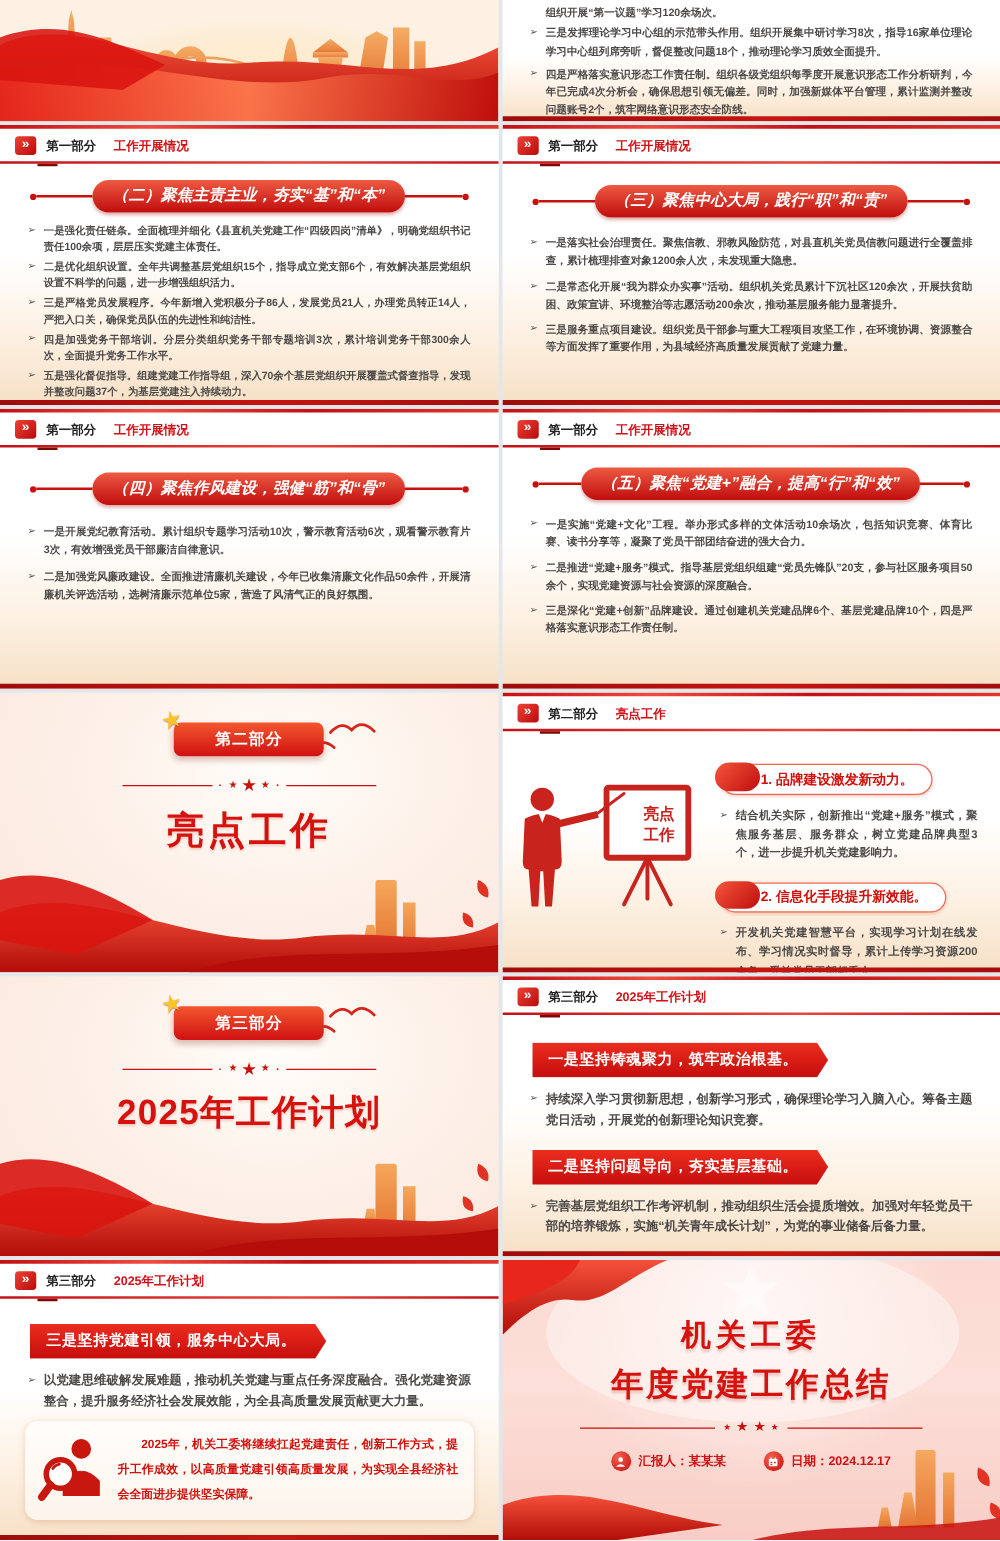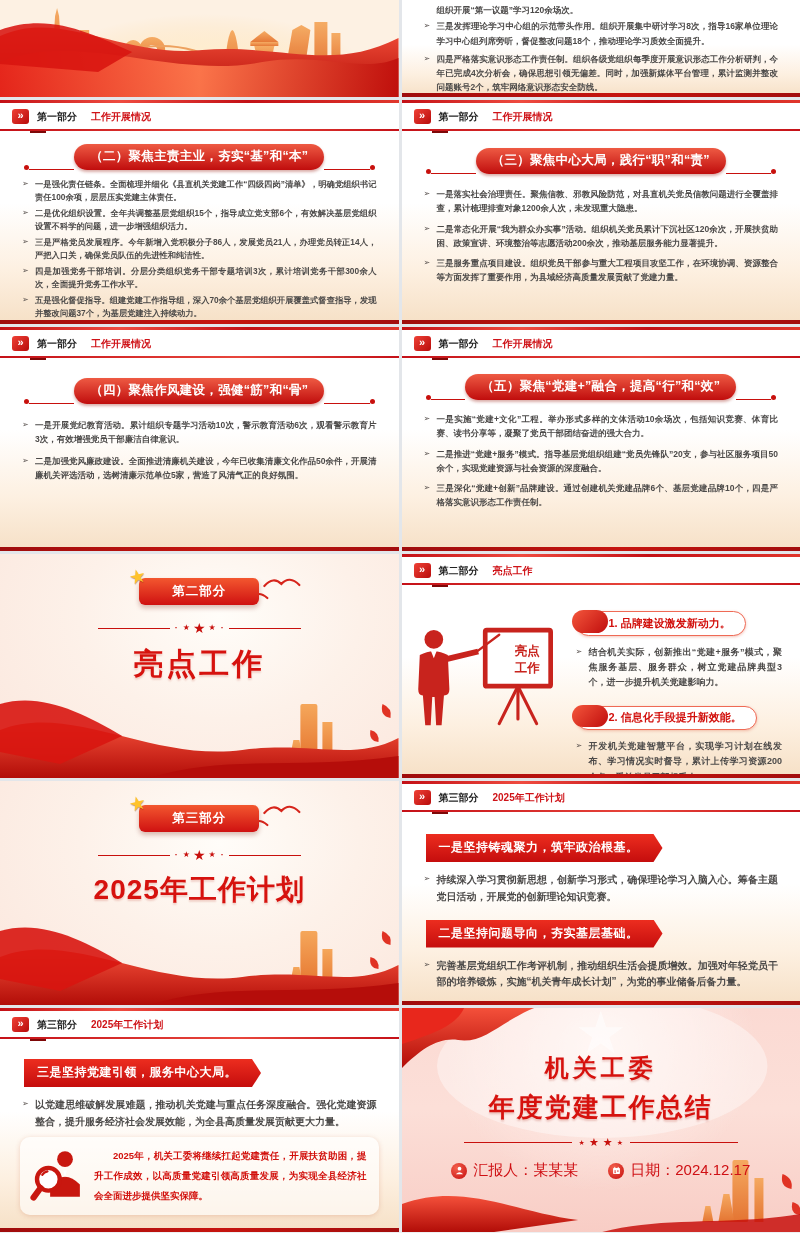--- a/index.html
+++ b/index.html
@@ -23,21 +23,21 @@
     background:linear-gradient(135deg,#ef4136,#b80b0b);color:#fff;font-weight:bold;font-size:11px;
     display:flex;align-items:center;justify-content:center;line-height:1;padding-bottom:2px;}
   .hdr-part{font-size:10px;font-weight:bold;color:#222;margin-left:8px;}
   .hdr-sec{font-size:10px;font-weight:bold;color:#cf1318;margin-left:14px;}
   .hdr-line{height:2px;background:linear-gradient(90deg,#c51118,#e8463c 60%,#c51118);position:relative;}
   .hdr-line::after{content:"";position:absolute;left:30px;top:2px;width:16px;height:2px;background:#7e0808;}
   .content-slide{background:linear-gradient(180deg,#ffffff 0%,#ffffff 46%,#fdf0e1 76%,#f6e0c6 100%);}
   .botbar{position:absolute;left:0;right:0;bottom:0;height:4px;background:linear-gradient(90deg,#9f0c0c,#c6150f 55%,#a30d0d);}
 
   
-  .cap-row{display:flex;align-items:flex-end;padding:0 24px;}
+  .cap-row{display:flex;align-items:center;padding:0 24px;font-style:italic;}
   .cap-dot{width:5px;height:5px;border-radius:50%;background:#c8100d;flex:0 0 auto;}
   .cap-line{flex:1;height:1.5px;background:#c8100d;}
   .capsule{background:linear-gradient(180deg,#ee5a43,#c00d0d);color:#fff;font-size:12.5px;font-weight:bold;
     padding:4px 16px 5px;border-radius:999px;white-space:nowrap;box-shadow:0 2px 3px rgba(150,20,10,.35);letter-spacing:.3px;}
 
   
   .bl{list-style:none;padding:0 22px;}
   .bl li{position:relative;padding-left:13px;font-size:8.5px;font-weight:bold;color:#4c4a49;
     line-height:1.68;margin-bottom:4px;text-align:justify;}
   .bl li::before{content:"\27A2";position:absolute;left:0;top:0;color:#57504d;font-size:8px;}
@@ -100,21 +100,21 @@
   .cl-star-bg{position:absolute;top:-4px;left:50%;transform:translateX(-50%);font-size:58px;color:#fff;opacity:.55;z-index:1;line-height:1;}
   .cl-content{position:relative;z-index:2;padding-top:44px;text-align:center;}
   .cl-t1{font-size:24px;font-weight:bold;color:#d6120e;letter-spacing:4px;text-shadow:0 2px 2px rgba(160,20,5,.2);}
   .cl-t2{font-size:26px;font-weight:bold;color:#d6120e;letter-spacing:2px;margin-top:6px;text-shadow:0 2px 2px rgba(160,20,5,.2);}
   .cl-div{display:flex;align-items:center;justify-content:center;gap:7px;margin-top:12px;color:#c8100d;}
   .cl-line{width:108px;height:1px;background:#c8100d;}
   .cl-stars{display:flex;align-items:center;gap:4px;}
   .cl-stars i{font-style:normal;font-size:7px;line-height:1;}
   .cl-stars i:nth-child(2),.cl-stars i:nth-child(3){font-size:11px;}
   .cl-info{display:flex;justify-content:center;gap:30px;margin-top:13px;}
-  .chip{display:flex;align-items:center;gap:6px;color:#cf1014;font-weight:normal;font-size:15px;text-align:right;}
+  .chip{display:flex;align-items:center;gap:6px;color:#cf1014;font-weight:bold;font-size:10px;text-align:right;}
   .chip-ic{width:16px;height:16px;border-radius:50%;background:radial-gradient(circle at 35% 30%,#f4604d,#c50d0d);
     display:flex;align-items:center;justify-content:center;flex:0 0 auto;}
   .chip-ic svg{width:11px;height:11px;display:block;}
 
   
   .cover{background:#fdf1e3;}
   .cover svg{display:block;width:100%;height:100%;}
 </style>
 </head>
 <body>
@@ -433,21 +433,21 @@
           <g fill="#c8170f">
             <circle cx="40" cy="15" r="9"></circle>
             <path d="M23 44 Q40 26 57 44 L57 58 H23 Z"></path>
           </g>
           <path d="M38 28 L42 28 L40 36 Z" fill="#fff"></path>
           <circle cx="21" cy="38" r="13" fill="#fff" stroke="#c8170f" stroke-width="5"></circle>
           <path d="M14 33 a9 9 0 0 1 6 -4" stroke="#c8170f" stroke-width="2.5" fill="none" stroke-linecap="round"></path>
           <line x1="12" y1="48" x2="4" y2="59" stroke="#c8170f" stroke-width="7" stroke-linecap="round"></line>
         </svg>
       </span>
-      <span class="sum-text">2025年，机关工委将继续扛起党建责任，开展扶贫助困，提升工作成效，以高质量党建引领高质量发展，为实现全县经济社会全面进步提供坚实保障。</span>
+      <span class="sum-text">2025年，机关工委将继续扛起党建责任，创新工作方式，提升工作成效，以高质量党建引领高质量发展，为实现全县经济社会全面进步提供坚实保障。</span>
     </div>
     <div class="botbar"></div>
   </div>
 
   <div class="slide closing">
     <svg class="cl-decor" viewBox="0 0 398 224" preserveAspectRatio="none">
       <ellipse cx="200" cy="58" rx="165" ry="72" fill="#fff" opacity=".4"></ellipse>
       <path d="M0 0 L132 0 C 98 14 82 36 56 32 C 36 29 18 42 0 60 Z" fill="url(#gSilk)"></path>
       <path d="M0 0 L62 0 C 54 18 30 26 0 36 Z" fill="#e8271c"></path>
       <g fill="url(#gBld)" opacity=".95">

